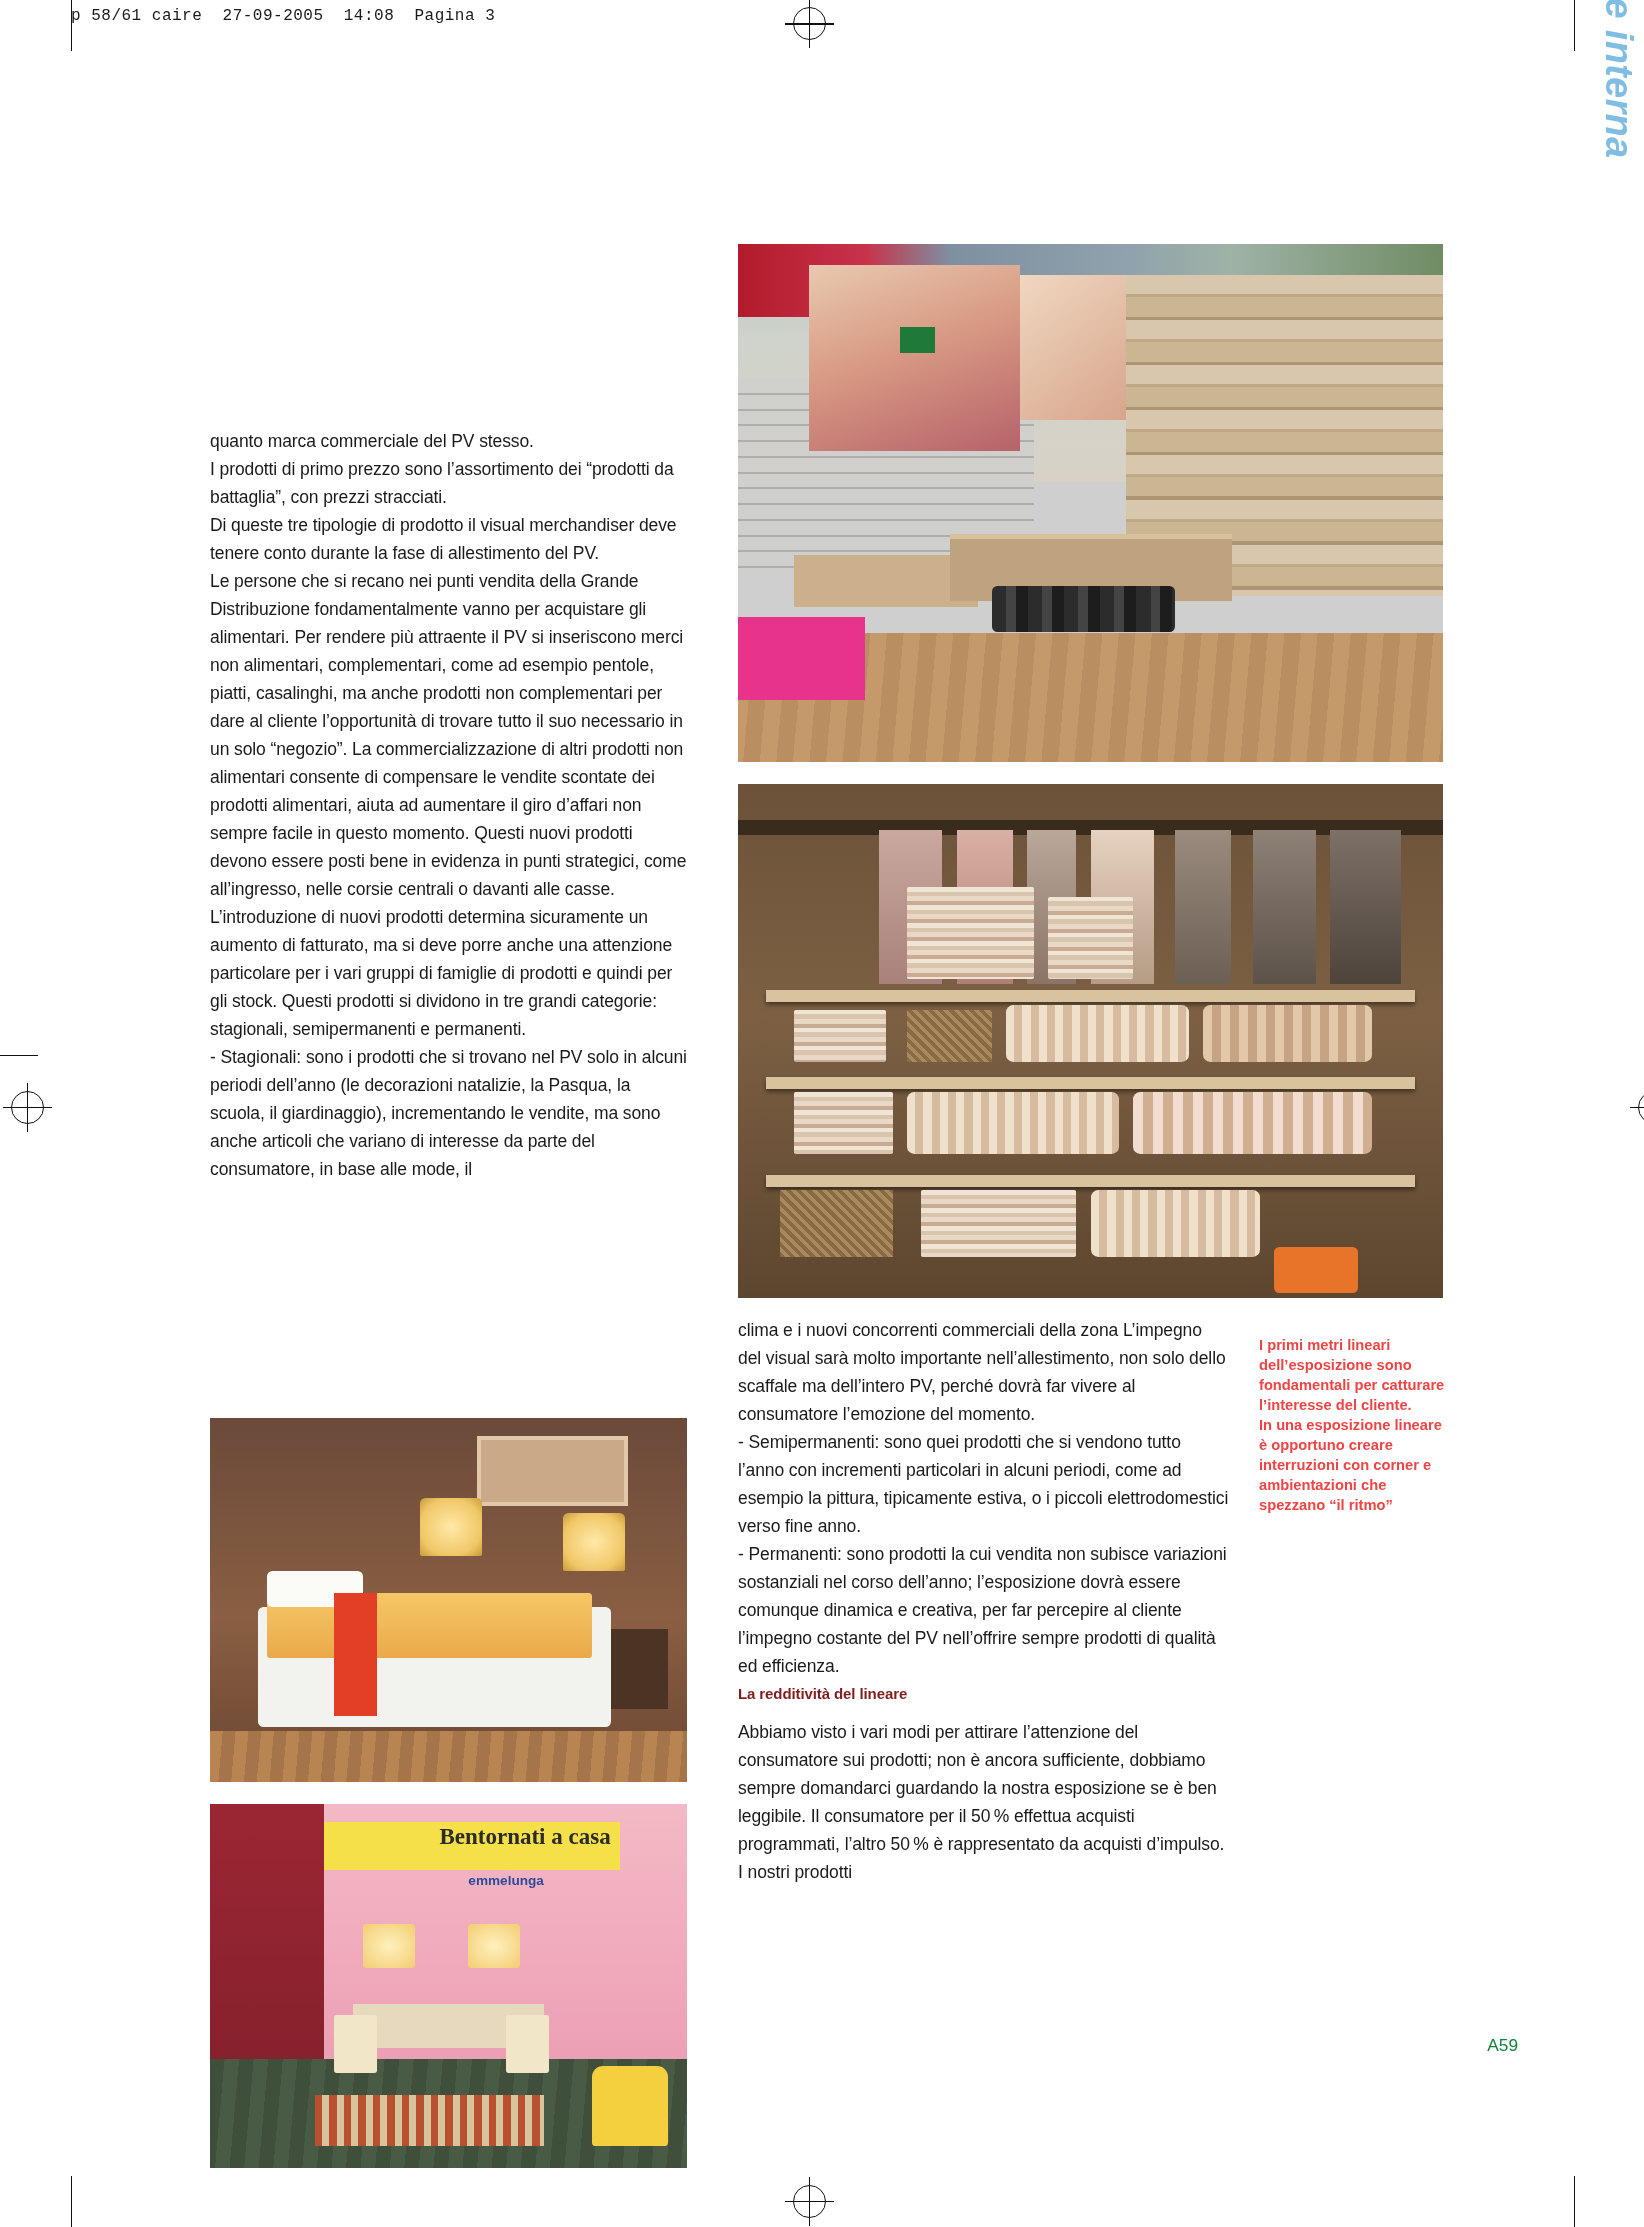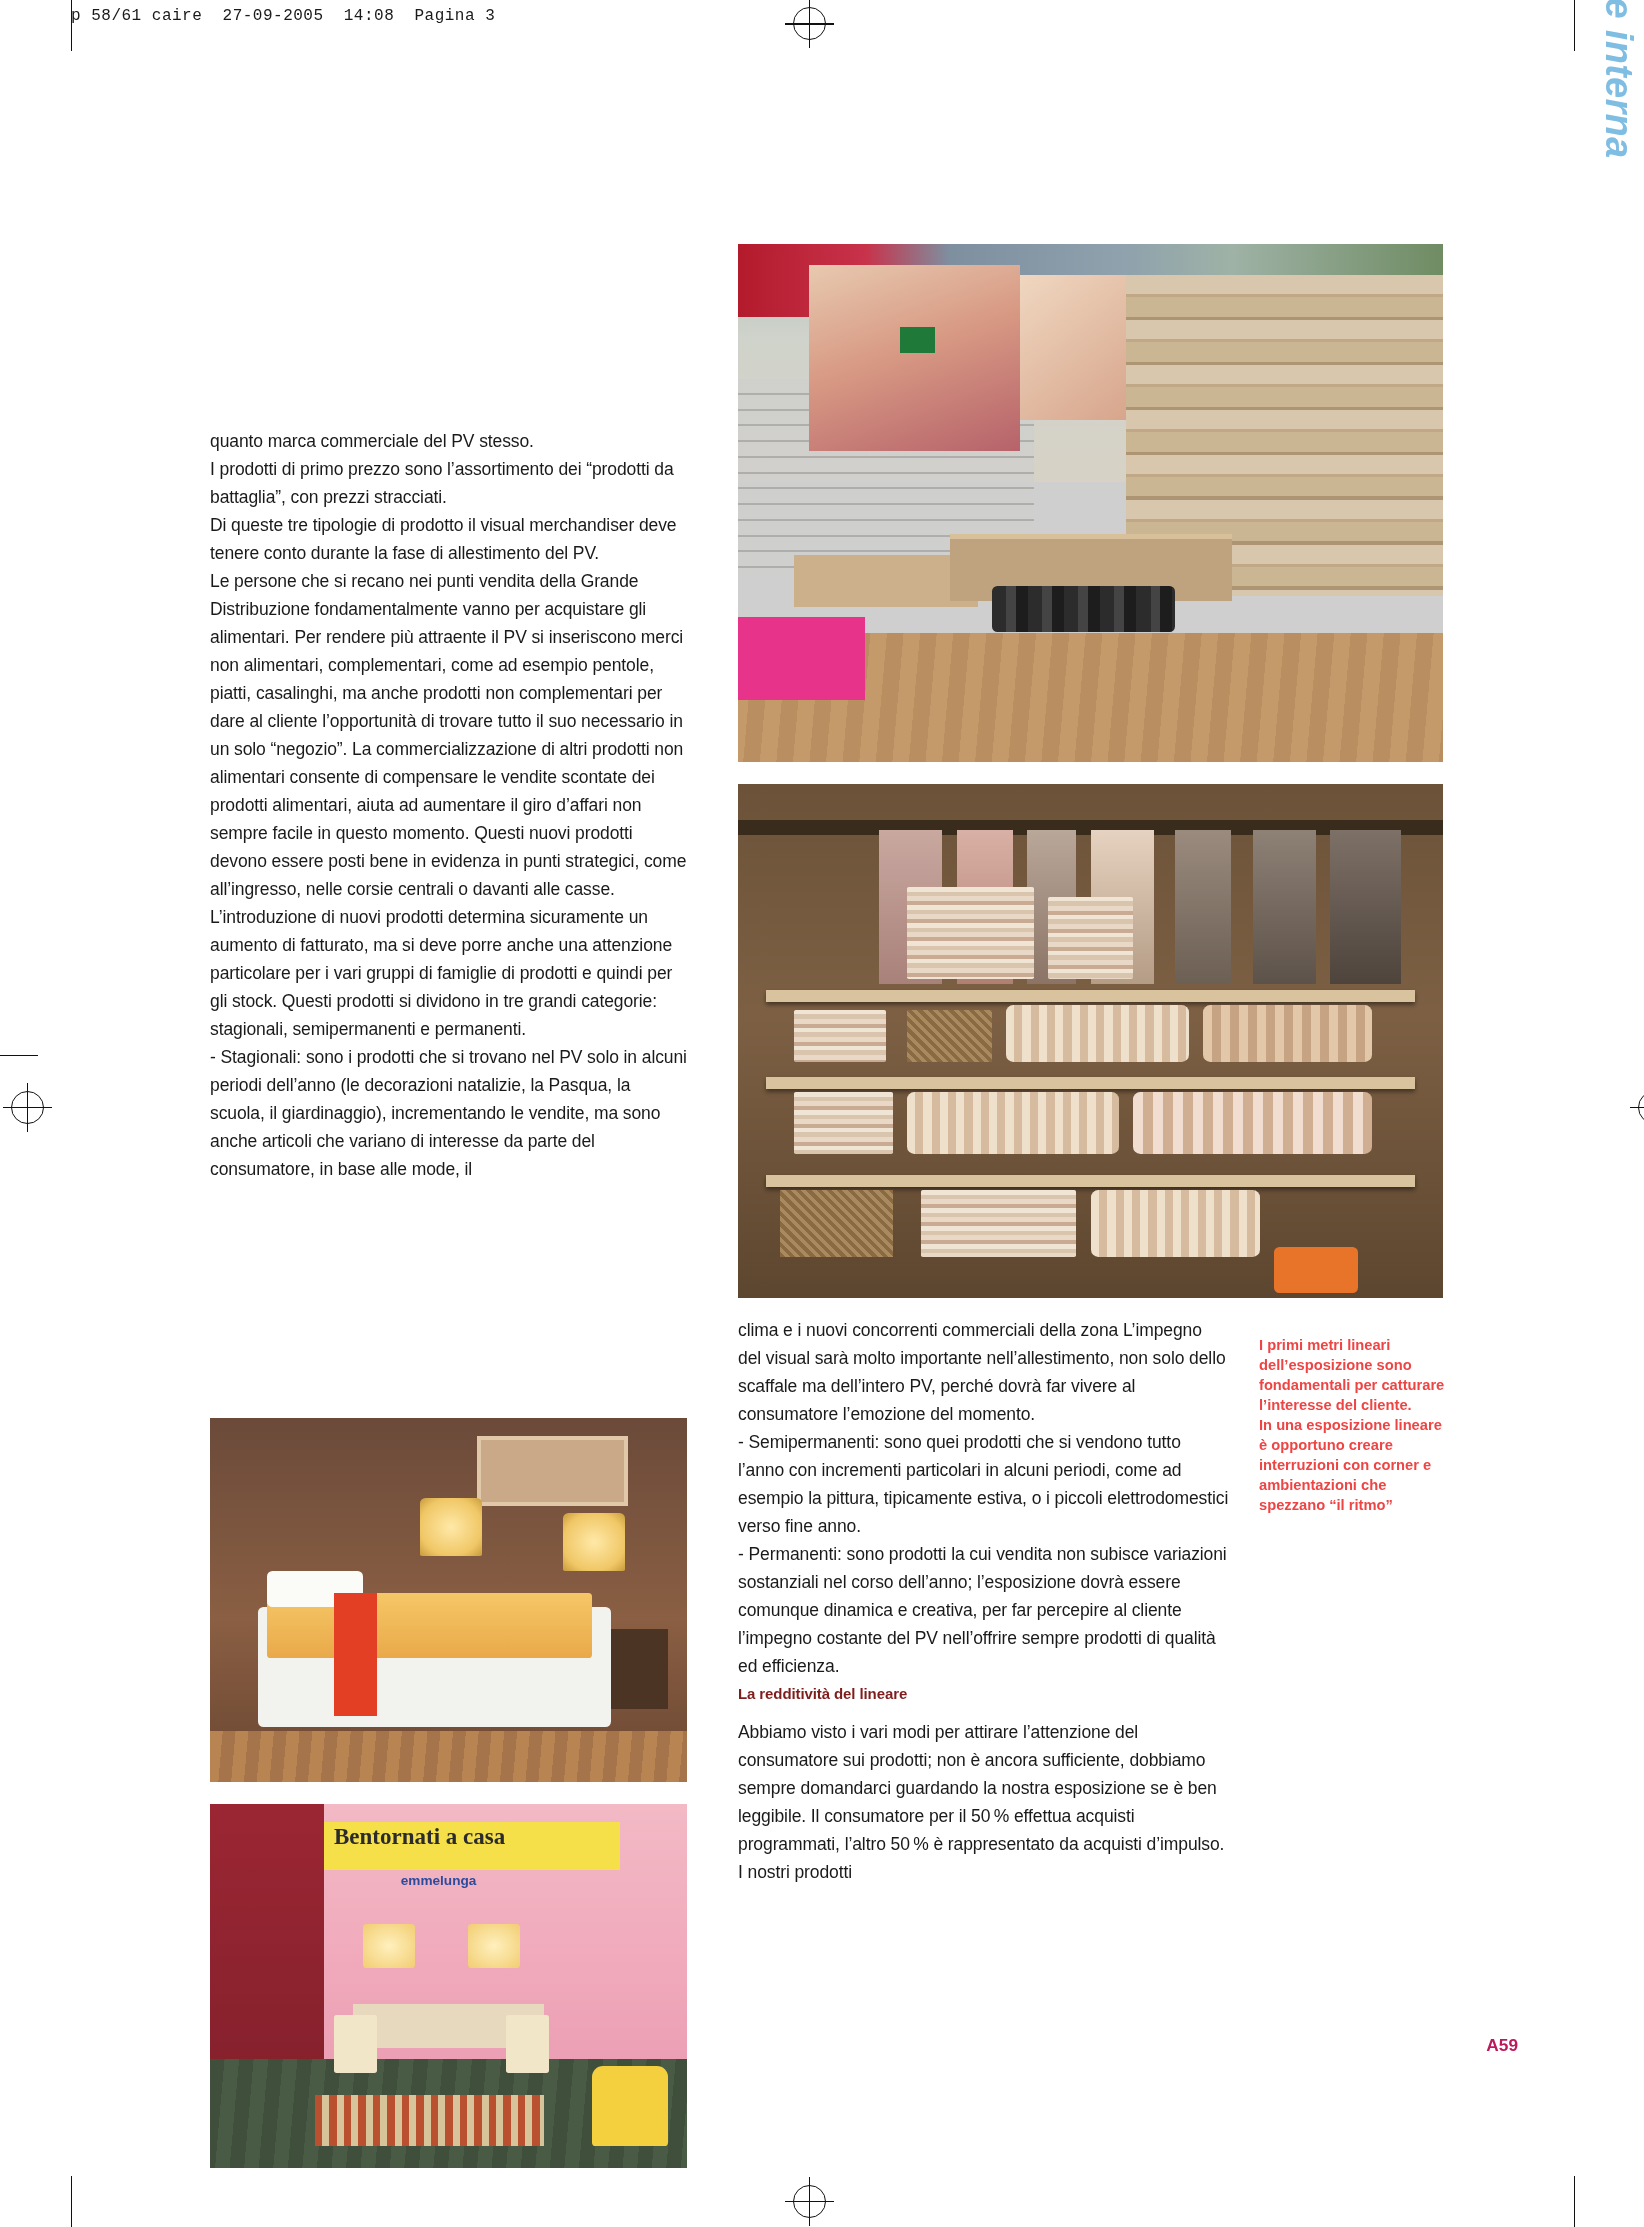--- a/index.html
+++ b/index.html
@@ -125,33 +125,34 @@
     font-weight: bold;
     color: #ef4444;
   }
 
   
   .folio {
     position: absolute;
     right: 164px;
     bottom: 171px;
     font-size: 17.3px;
-    font-weight: bold;
-    color: #be185d;
+    font-weight: normal;
+    color: #15803d;
   }
 
   
   .photo {
     position: absolute;
     overflow: hidden;
     background: #cfcfcf;
   }
   .photo .inner {
     position: absolute;
     inset: 0;
+    text-align: right;
   }
 
   
   #photo-store {
     left: 738px;
     top: 244px;
     width: 705px;
     height: 518px;
   }
   #photo-store .sky {

